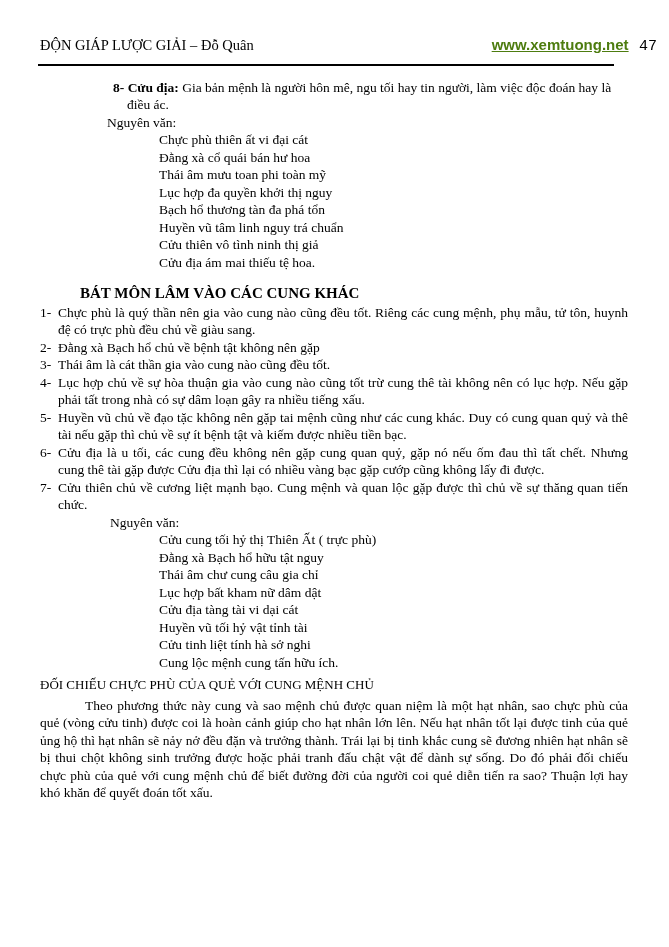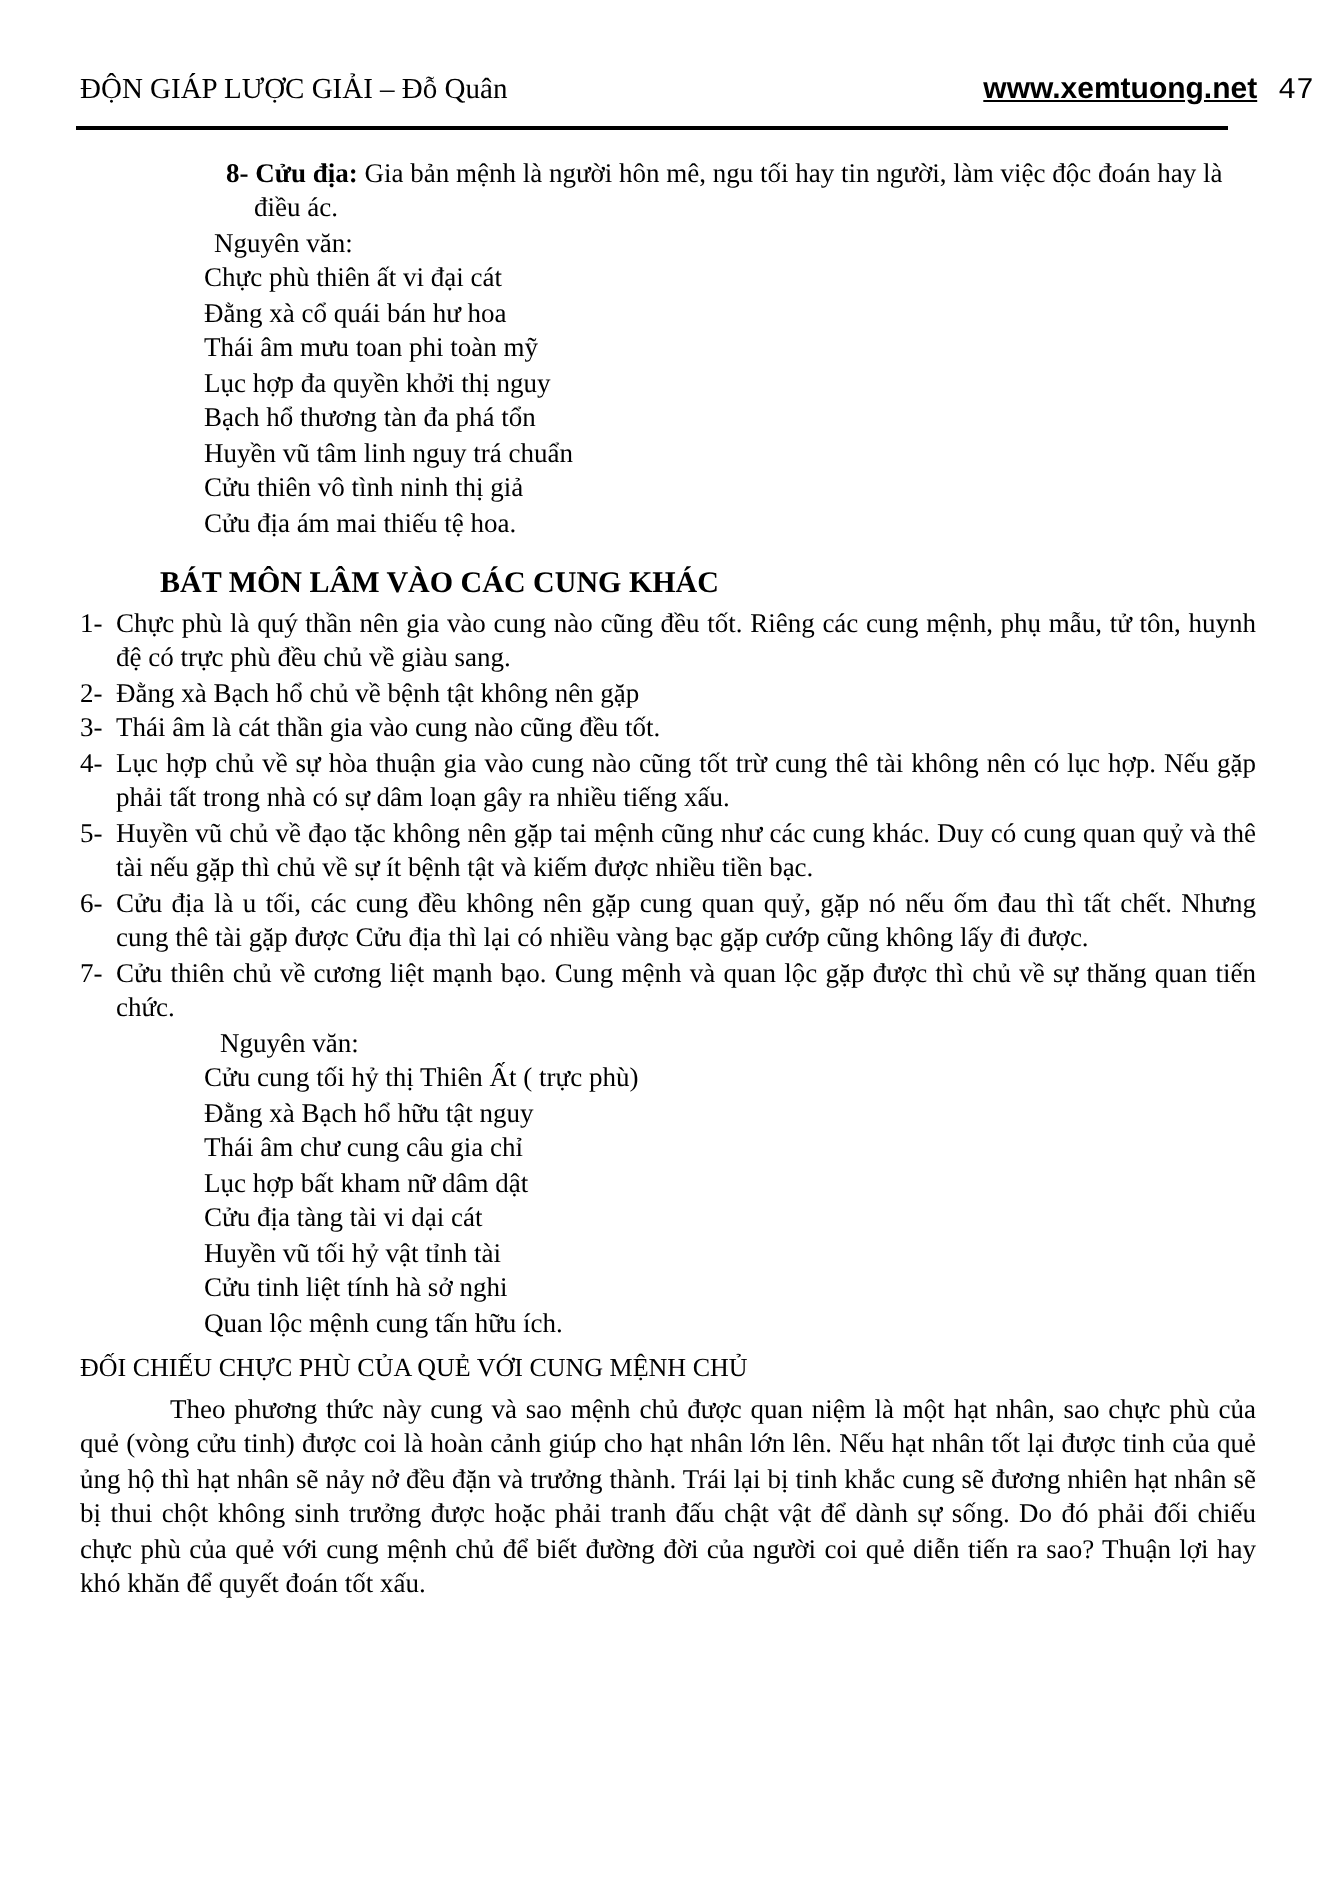--- a/index.html
+++ b/index.html
@@ -19,40 +19,40 @@
             text-decoration:underline;cursor:pointer;}
   .hdr-page{font-size:15px;margin-left:7px;font-family:Liberation Mono, monospace;}
   .rule{border-top:2px solid #000;margin:8px 16px 0 -2px;}
   
   .item8{margin:13px 0 0 87px;text-indent:-14px;}
   .b{font-weight:bold;}
   
   .nv1{margin-left:67px;}
   .nv2{margin-left:70px;}
   
-  .verse{margin-left:62px;}
+  .verse{margin-left:119px;}
   
   .h1{font-weight:bold;font-size:15px;margin:14px 0 1px 40px;}
   
   .li{margin-right:2px;padding-left:18px;text-indent:-18px;text-align:justify;}
   .num{display:inline-block;width:18px;text-indent:0;}
   
   .h2{font-weight:normal;font-size:13px;margin:5px 0 3px 0;}
   
   .para{text-align:justify;text-indent:45px;margin-right:2px;}
 </style>
 </head>
 <body>
 
 <div class="page">
 
   <div class="hdr">
     <span class="hdr-title">ĐỘN GIÁP LƯỢC GIẢI – Đỗ Quân</span>
     <span class="hdr-right">
-      <a class="hdr-link" id="site-link" style="color: #000000;">www.xemtuong.net</a>
+      <a class="hdr-link" id="site-link" style="color: #4d7c0f;">www.xemtuong.net</a>
       <span class="hdr-page">47</span>
     </span>
   </div>
   <div class="rule"></div>
 
   <div class="item8">
     <span class="b">8-</span>
     <span class="b">Cửu địa:</span>
     <span>Gia bản mệnh là người hôn mê, ngu tối hay tin người, làm việc độc đoán hay là điều ác.</span>
   </div>
@@ -83,19 +83,19 @@
 
   <div class="nv nv2">Nguyên văn:</div>
   <div>
     <div class="verse">Cửu cung tối hỷ thị Thiên Ất ( trực phù)</div>
     <div class="verse">Đằng xà Bạch hổ hữu tật nguy</div>
     <div class="verse">Thái âm chư cung câu gia chỉ</div>
     <div class="verse">Lục hợp bất kham nữ dâm dật</div>
     <div class="verse">Cửu địa tàng tài vi dại cát</div>
     <div class="verse">Huyền vũ tối hỷ vật tỉnh tài</div>
     <div class="verse">Cửu tinh liệt tính hà sở nghi</div>
-    <div class="verse">Quan lộc mệnh cung tấn hữu  ích.</div>
+    <div class="verse">Cung lộc mệnh cung tấn hữu  ích.</div>
   </div>
 
   <div class="h2">ĐỐI CHIẾU CHỰC PHÙ CỦA QUẺ VỚI CUNG MỆNH CHỦ</div>
   <div class="para">Theo phương thức này cung và sao mệnh chủ được quan niệm là một hạt nhân, sao chực phù của quẻ (vòng cửu tinh) được coi là hoàn cảnh giúp cho hạt nhân lớn lên. Nếu hạt nhân tốt lại được tinh của quẻ ủng hộ thì hạt nhân sẽ nảy nở đều đặn và trưởng thành. Trái lại bị tinh khắc cung sẽ đương nhiên hạt nhân sẽ bị thui chột không sinh trưởng được hoặc phải tranh đấu chật vật để dành sự sống. Do đó phải đối chiếu chực phù của quẻ với cung mệnh chủ để biết đường đời của người coi quẻ diễn tiến ra sao? Thuận lợi hay khó khăn để quyết đoán tốt xấu.</div>
 
 </div>
 
 </body></html>

